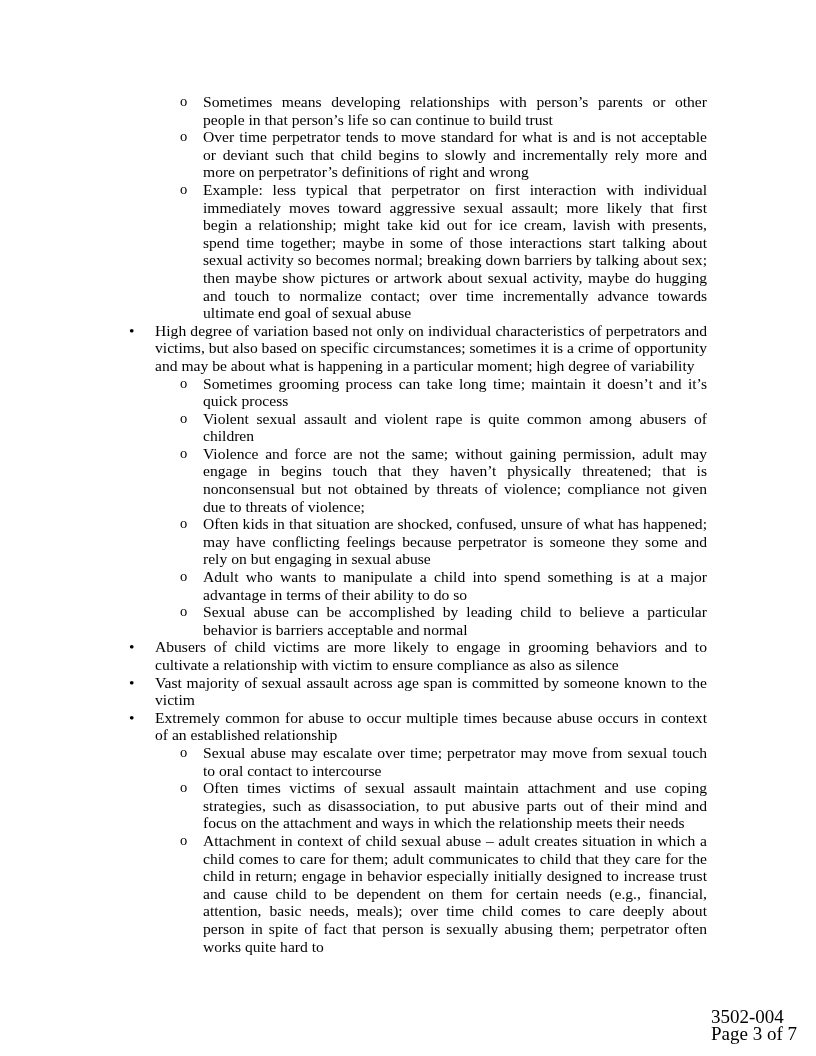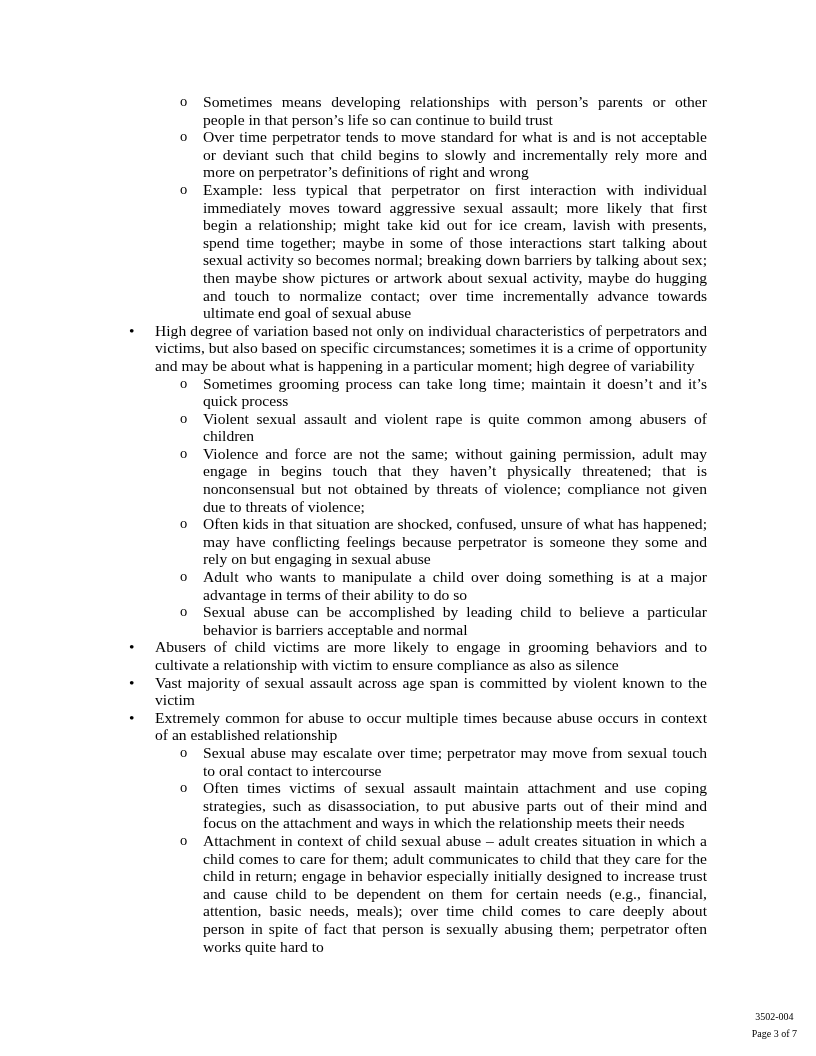--- a/index.html
+++ b/index.html
@@ -40,22 +40,22 @@
     margin-left: 48px;
   }
   .level-sub .marker {
     left: -23px;
     font-size: 14.5px;
   }
   .footer {
     position: absolute;
     right: 19px;
     bottom: 14px;
-    text-align: center;
-    font-size: 10px;
+    text-align: left;
+    font-size: 19px;
     line-height: 16.5px;
   }
 </style>
 </head>
 <body>
 
 <div class="page">
   <div class="content">
       <div class="item level-sub">
     <span class="marker">o</span>
@@ -84,33 +84,33 @@
       <div class="item level-sub">
     <span class="marker">o</span>
     <span class="text">Violence and force are not the same; without gaining permission, adult may engage in begins touch that they haven’t physically threatened; that is nonconsensual but not obtained by threats of violence; compliance not given due to threats of violence;</span>
   </div>
       <div class="item level-sub">
     <span class="marker">o</span>
     <span class="text">Often kids in that situation are shocked, confused, unsure of what has happened; may have conflicting feelings because perpetrator is someone they some and rely on but engaging in sexual abuse</span>
   </div>
       <div class="item level-sub">
     <span class="marker">o</span>
-    <span class="text">Adult who wants to manipulate a child over doing something is at a major advantage in terms of their ability to do so</span>
+    <span class="text">Adult who wants to manipulate a child into spend something is at a major advantage in terms of their ability to do so</span>
   </div>
       <div class="item level-sub">
     <span class="marker">o</span>
     <span class="text">Sexual abuse can be accomplished by leading child to believe a particular behavior is barriers acceptable and normal</span>
   </div>
       <div class="item level-main">
     <span class="marker">•</span>
     <span class="text">Abusers of child victims are more likely to engage in grooming behaviors and to cultivate a relationship with victim to ensure compliance as also as silence</span>
   </div>
       <div class="item level-main">
     <span class="marker">•</span>
-    <span class="text">Vast majority of sexual assault across age span is committed by violent known to the victim</span>
+    <span class="text">Vast majority of sexual assault across age span is committed by someone known to the victim</span>
   </div>
       <div class="item level-main">
     <span class="marker">•</span>
     <span class="text">Extremely common for abuse to occur multiple times because abuse occurs in context of an established relationship</span>
   </div>
       <div class="item level-sub">
     <span class="marker">o</span>
     <span class="text">Sexual abuse may escalate over time; perpetrator may move from sexual touch to oral contact to intercourse</span>
   </div>
       <div class="item level-sub">

